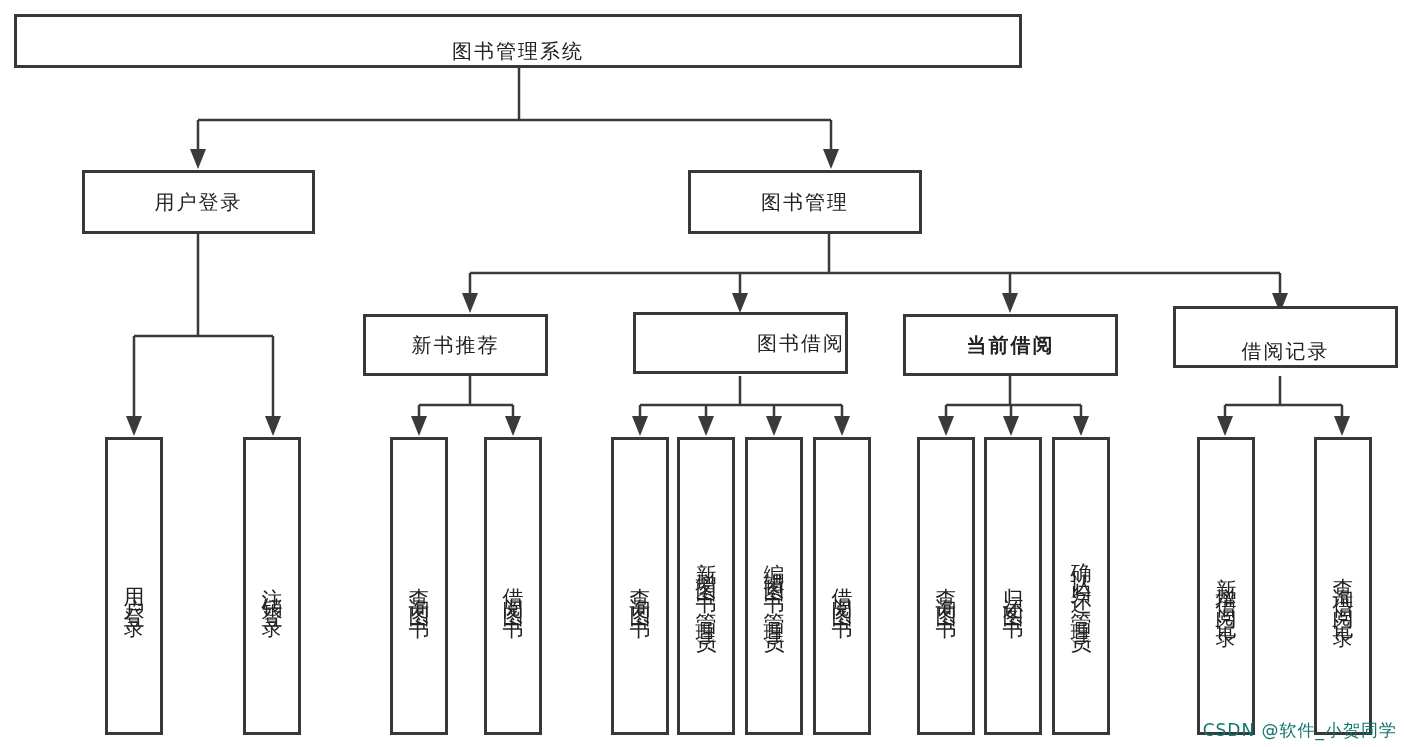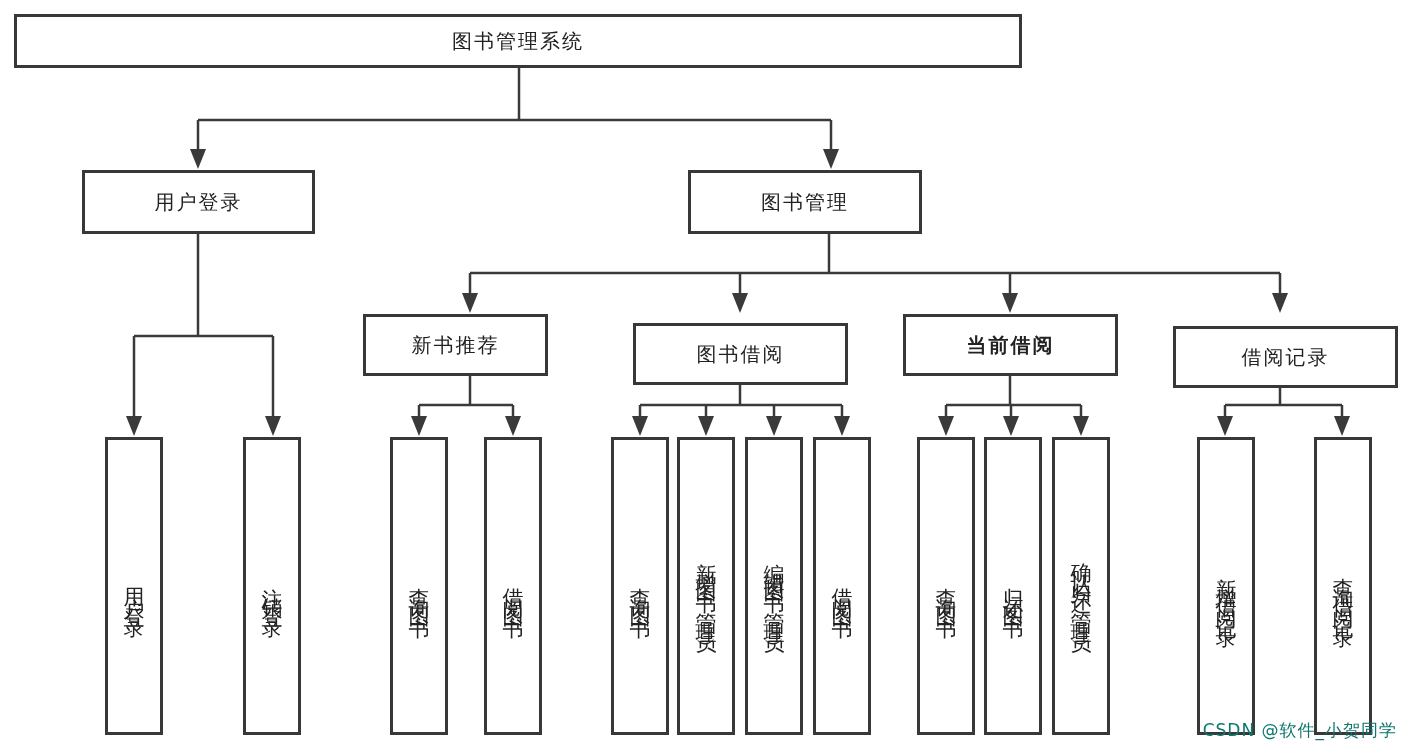--- a/index.html
+++ b/index.html
@@ -26,29 +26,29 @@
   .h-label{font-size:20px;letter-spacing:2px;white-space:nowrap;}
   .v-label{
     writing-mode:vertical-rl;
     text-orientation:mixed;
     font-size:21px;
     letter-spacing:10px;
     margin-bottom:-10px; 
     white-space:nowrap;
   }
   
-  .n-root{left:14px;top:14px;width:1008px;height:54px;}
+  .n-root{left:14px;top:14px;width:1008px;height:54px;align-items:flex-end;}
   
   .n-l1a{left:82px; top:170px;width:233px;height:64px;}
   .n-l1b{left:688px;top:170px;width:234px;height:64px;}
   
   .n-l2a{left:363px; top:314px;width:185px;height:62px;}
-  .n-l2b{left:633px; top:323px;width:215px;height:62px;}
+  .n-l2b{left:633px; top:312px;width:215px;height:62px;justify-content:flex-end;}
   .n-l2c{left:903px; top:314px;width:215px;height:62px;font-weight:bold;}
-  .n-l2d{left:1173px;top:326px;width:225px;height:62px;}
+  .n-l2d{left:1173px;top:306px;width:225px;height:62px;align-items:flex-end;}
   
   .leaf{top:437px;width:58px;height:298px;}
   .lf1{left:105px;}  .lf2{left:243px;}
   .lf3{left:390px;}  .lf4{left:484px;}
   .lf5{left:611px;}  .lf6{left:677px;}  .lf7{left:745px;}  .lf8{left:813px;}
   .lf9{left:917px;}  .lf10{left:984px;} .lf11{left:1052px;}
   .lf12{left:1197px;}.lf13{left:1314px;}
   .watermark{
     position:absolute;
     right:8px;bottom:5px;

